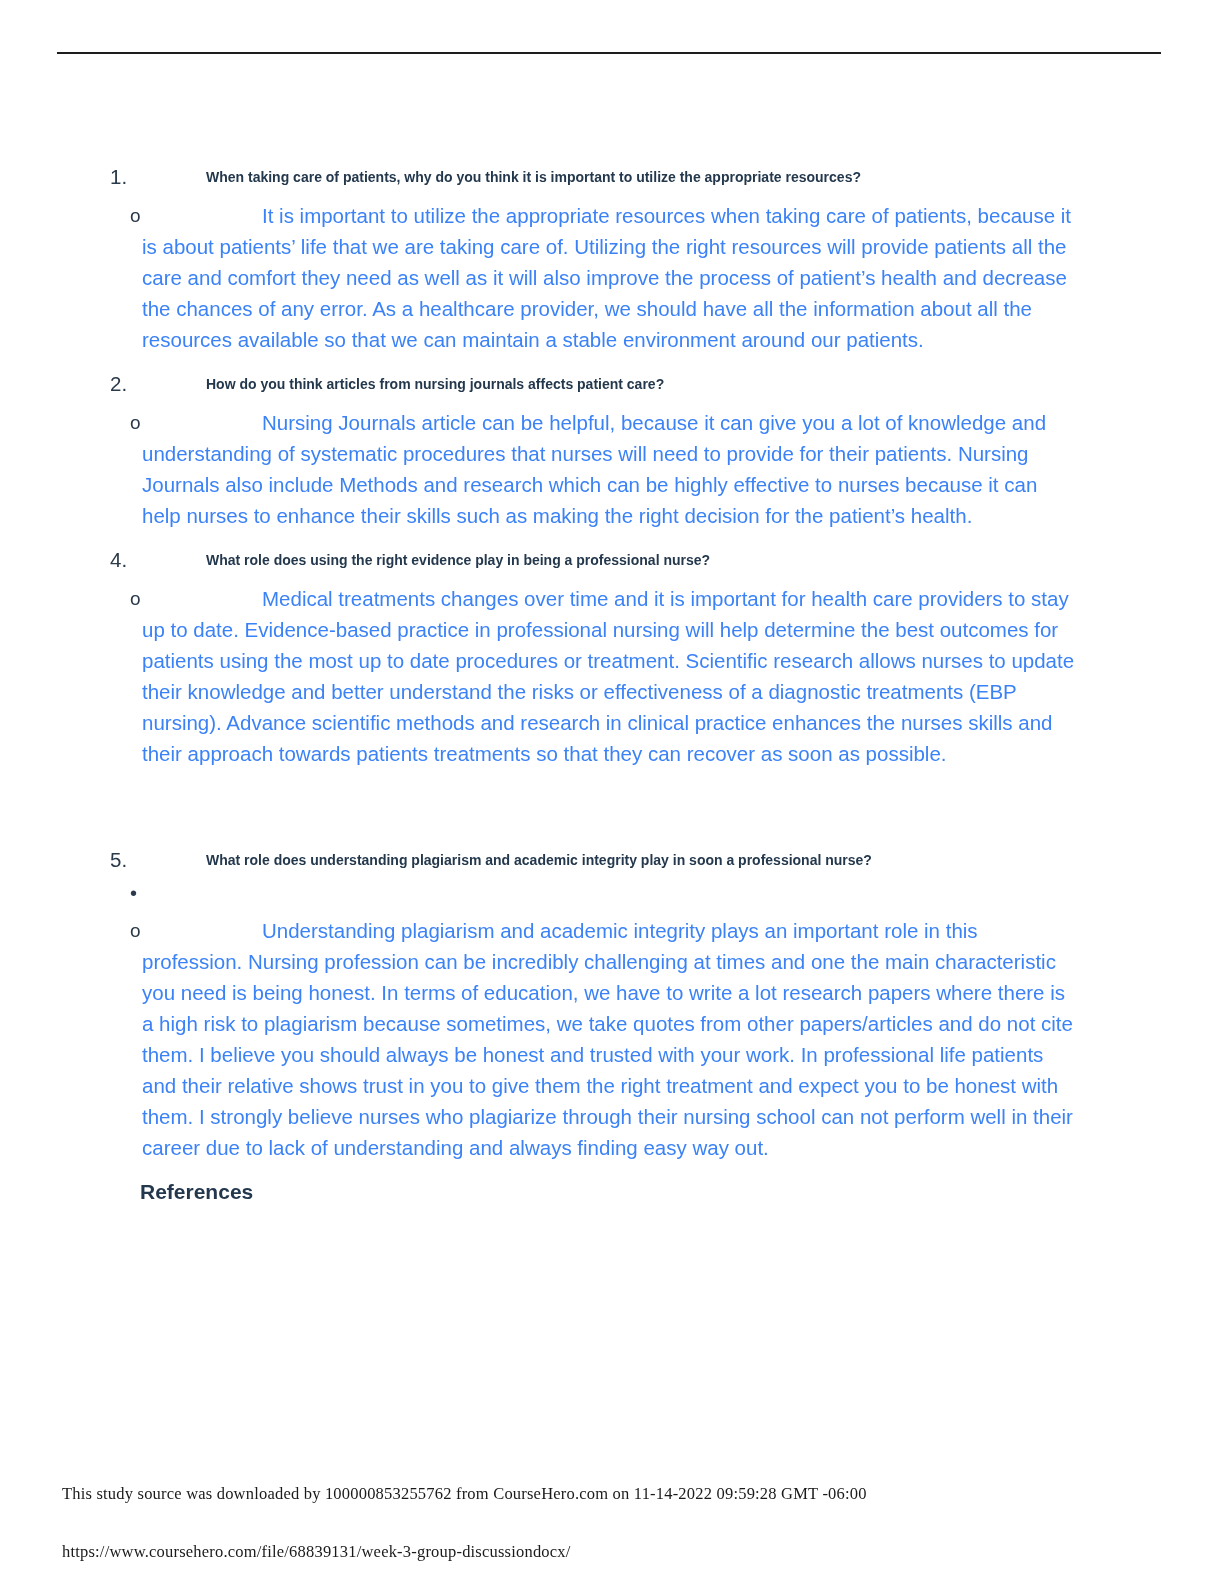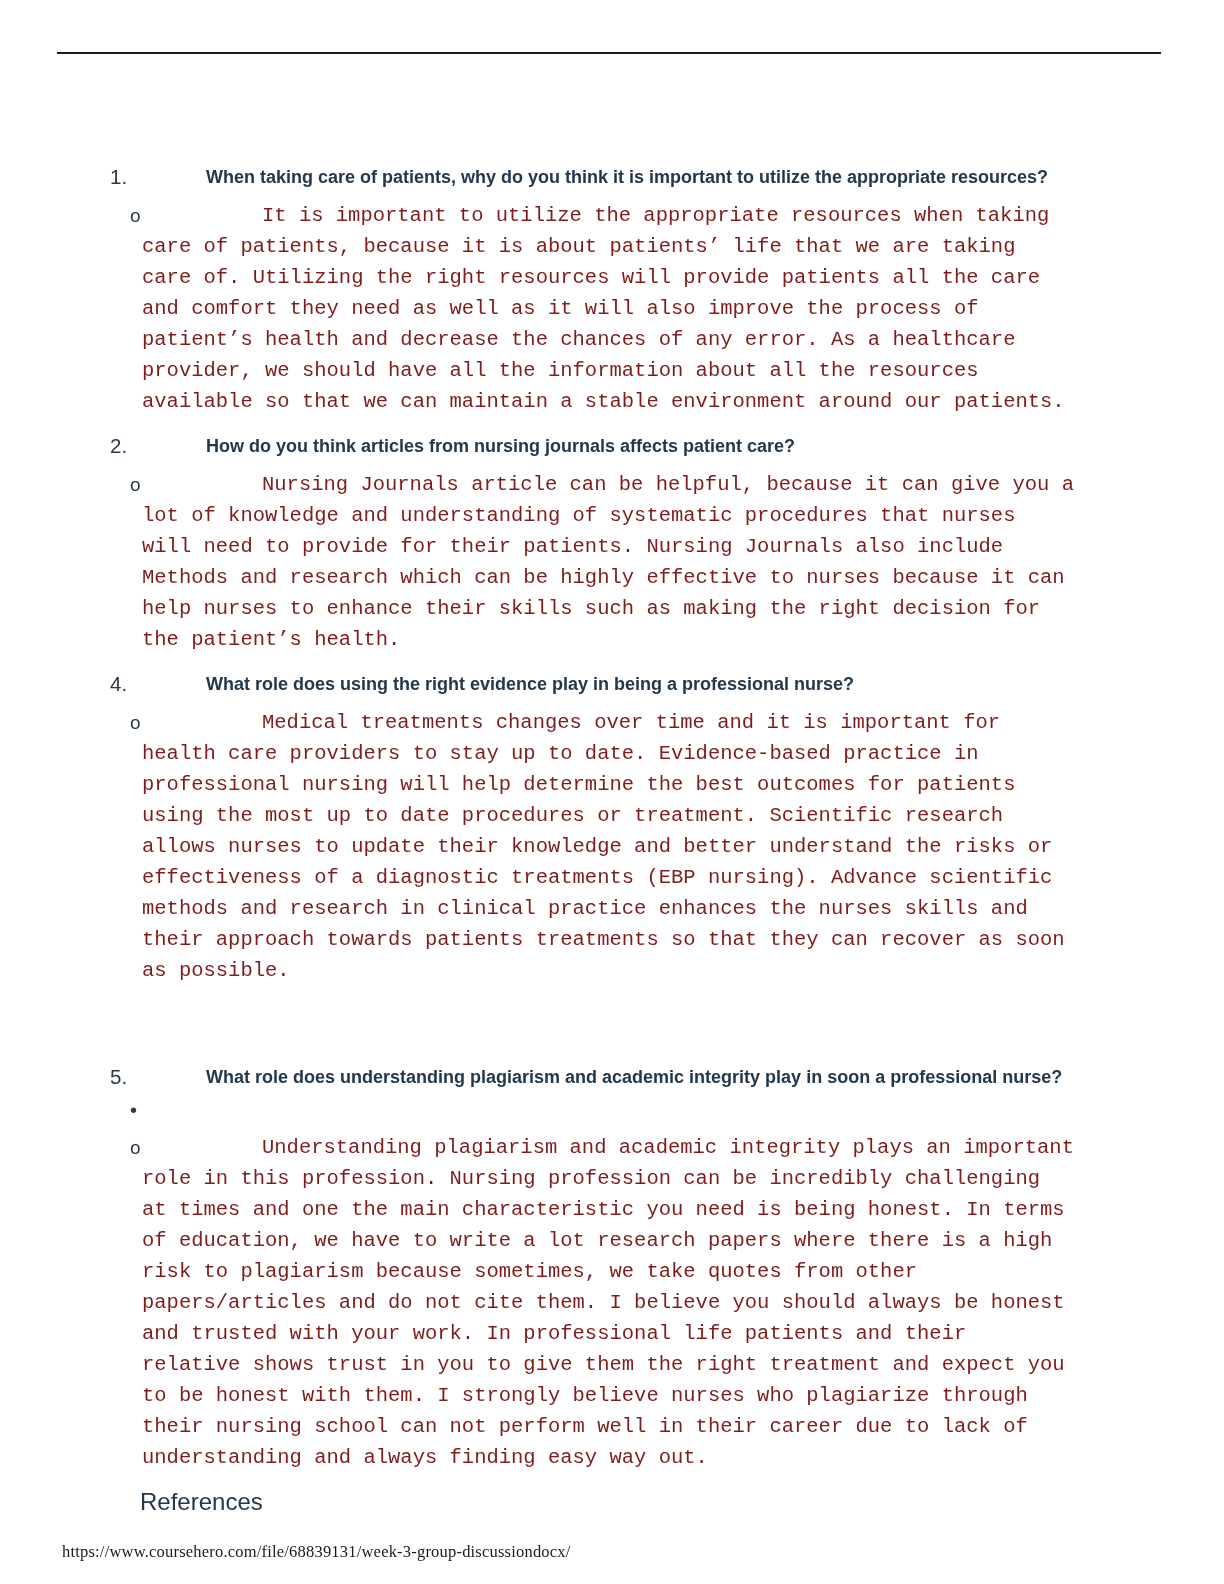--- a/index.html
+++ b/index.html
@@ -46,21 +46,21 @@
   .q-num {
     width: 96px;
     flex: none;
     font-size: 20.5px;
     font-weight: 400;
     line-height: 30px;
     color: #2b3a4a;
   }
   .q-text {
     flex: 1;
-    font-size: 18px;
+    font-size: 14px;
     font-weight: bold;
     line-height: 30px;
     color: #24384d;
     margin-left: -50px;
     text-indent: 50px;
   }
 
   .a-row {
     display: flex;
     align-items: flex-start;
@@ -73,25 +73,24 @@
     line-height: 31px;
     color: #2b3a4a;
     text-align: left;
     padding-left: 20px;
     box-sizing: border-box;
   }
   .a-text {
     flex: 1;
     font-size: 20.5px;
     line-height: 31px;
-    color: #7f1d1d;
+    color: #3b82f6;
     text-indent: 120px;
     text-align: left;
     padding-right: 4px;
-    font-family: Liberation Mono, monospace;
   }
 
   .bullet-row {
     display: flex;
     align-items: flex-start;
     margin-top: 4px;
   }
   .bullet-dot {
     width: 32px;
     flex: none;
@@ -100,22 +99,22 @@
     line-height: 28px;
     font-size: 20px;
     color: #2b3a4a;
   }
 
   .gap {
     height: 62px;
   }
 
   .references {
-    font-size: 24px;
-    font-weight: normal;
+    font-size: 21px;
+    font-weight: bold;
     color: #24384d;
     margin-top: 8px;
     margin-left: 30px;
     line-height: 30px;
   }
 
   .footer-note {
     position: absolute;
     left: 62px;
     top: 1484px;
@@ -191,15 +190,16 @@
       <div class="a-row">
         <div class="a-marker">o</div>
         <div class="a-text">Understanding plagiarism and academic integrity plays an important role in this profession. Nursing profession can be incredibly challenging at times and one the main characteristic you need is being honest. In terms of education, we have to write a lot research papers where there is a high risk to plagiarism because sometimes, we take quotes from other papers/articles and do not cite them. I believe you should always be honest and trusted with your work. In professional life patients and their relative shows trust in you to give them the right treatment and expect you to be honest with them. I strongly believe nurses who plagiarize through their nursing school can not perform well in their career due to lack of understanding and always finding easy way out.</div>
       </div>
     </div>
 
     <div class="references">References</div>
 
   </div>
 
+  <div class="footer-note">This study source was downloaded by 100000853255762 from CourseHero.com on 11-14-2022 09:59:28 GMT -06:00</div>
   <div class="footer-url">https://www.coursehero.com/file/68839131/week-3-group-discussiondocx/</div>
 
 </div>
 
 </body></html>

